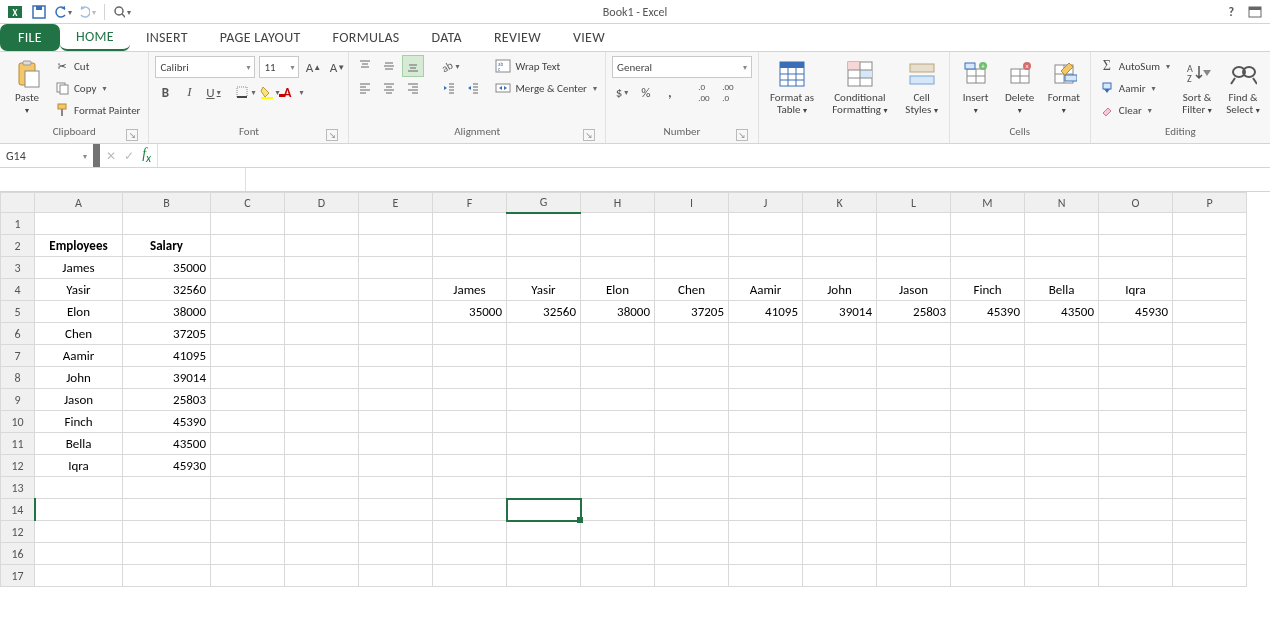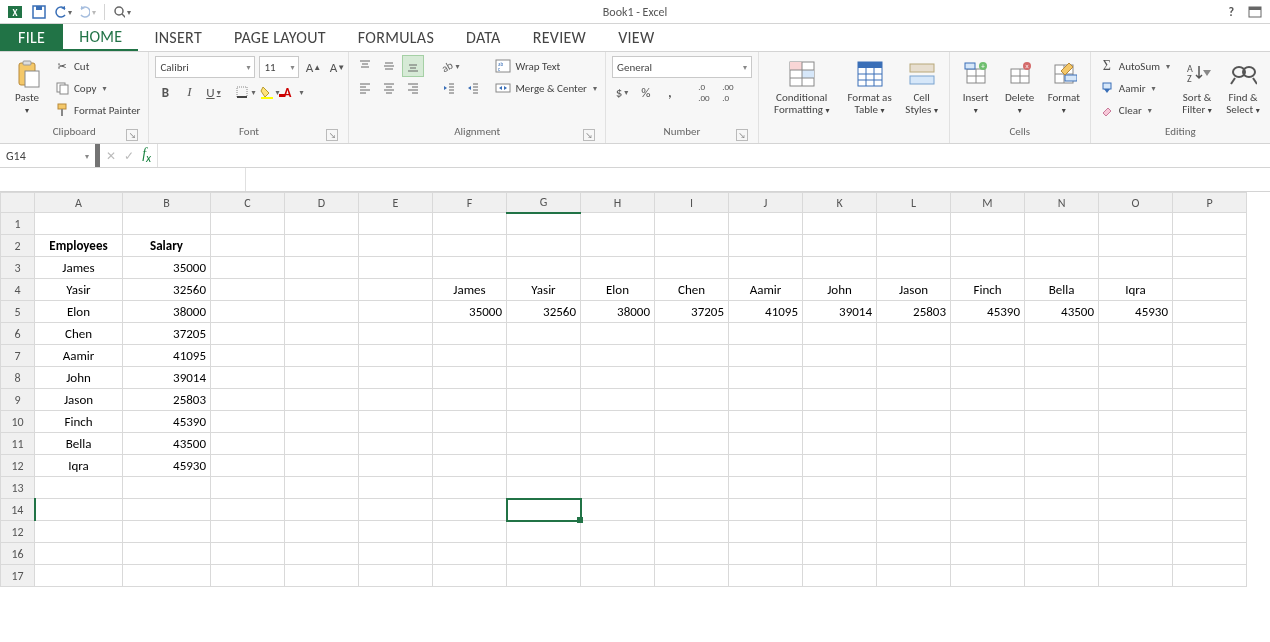--- a/index.html
+++ b/index.html
@@ -9,21 +9,21 @@
 .titlebar { height: 24px; background: #fff; display: flex; align-items: center; border-bottom: 1px solid #d4d4d4; position: relative; }
 .qat { display: flex; align-items: center; gap: 6px; padding-left: 6px; }
 .qat-btn { width: 18px; height: 18px; display: flex; align-items: center; justify-content: center; color: #217346; }
 .qat-sep { width: 1px; height: 16px; background: #d4d4d4; margin: 0 2px; }
 .dropdown-caret { font-size: 8px; color: #666; margin-left: 2px; }
 .title { position: absolute; left: 50%; transform: translateX(-50%); font-size: 12px; color: #555; }
 .titlebar-right { margin-left: auto; display: flex; align-items: center; gap: 14px; padding-right: 8px; color: #555; }
 
 
 .tabs { height: 28px; background: #fff; display: flex; align-items: stretch; border-bottom: 1px solid #d4d4d4; }
-.tab { padding: 0 16px; display: flex; align-items: center; font-size: 16px; color: #444; cursor: pointer; text-transform: uppercase; letter-spacing: .3px; }
+.tab { padding: 0 16px; display: flex; align-items: center; font-size: 14px; color: #444; cursor: pointer; text-transform: uppercase; letter-spacing: .3px; border-radius: 7px; }
 .tab.file { background: #217346; color: #fff; padding: 0 18px; }
 .tab.active { color: #217346; border-bottom: 2px solid #217346; background: #fff; }
 
 
 .ribbon { height: 92px; background: #f7f7f7; border-bottom: 1px solid #d4d4d4; display: flex; }
 .group { border-right: 1px solid #e1e1e1; display: flex; flex-direction: column; position: relative; padding: 4px 6px 0 6px; }
 .group-body { flex: 1 1 auto; display: flex; align-items: flex-start; gap: 4px; }
 .group-label { text-align: center; font-size: 11px; color: #666; height: 18px; line-height: 14px; position: relative; }
 .group-launcher { position: absolute; right: 4px; bottom: 2px; width: 12px; height: 12px; border: 1px solid #bbb; font-size: 8px; line-height: 10px; text-align: center; color: #888; }
 
@@ -38,21 +38,21 @@
 .col { display: flex; flex-direction: column; gap: 2px; }
 .row { display: flex; align-items: center; gap: 4px; }
 .sbtn { width: 20px; height: 20px; display: flex; align-items: center; justify-content: center; cursor: pointer; font-size: 13px; color: #555; }
 .sbtn.active { outline: 1px solid #a5d0a5; background: #d6ead6; }
 
 .combo { border: 1px solid #c9c9c9; background: #fff; height: 22px; display: flex; align-items: center; padding: 0 4px; font-size: 11px; }
 .combo .caret { margin-left: auto; font-size: 8px; color: #888; padding-left: 4px; }
 
 
 .fxbar { height: 24px; border-bottom: 1px solid #d4d4d4; display: flex; align-items: stretch; background: #fff; }
-.namebox { width: 100px; border-right: 5px solid #737373; display: flex; align-items: center; padding: 0 6px; font-size: 12px; position: relative; }
+.namebox { width: 100px; border-right: 7px solid #737373; display: flex; align-items: center; padding: 0 6px; font-size: 12px; position: relative; }
 .namebox .caret { margin-left: auto; font-size: 8px; color: #888; }
 .fx-controls { display: flex; align-items: center; border-right: 1px solid #e0e0e0; padding: 0 6px; gap: 8px; color: #bbb; }
 .fx-controls .fx { font-style: italic; font-family: "Times New Roman", serif; color: #15803d; font-size: 14px; }
 .formula-input { flex: 1; border: none; outline: none; padding: 0 6px; font-size: 12px; }
 .fxbar2 { height: 24px; border-bottom: 1px solid #d4d4d4; background:#fff; display:flex; }
 .fxbar2 .pad { width: 246px; border-right: 1px solid #e0e0e0; }
 
 
 .grid-area { position: relative; overflow: auto; background: #fff; height: calc(642px - 24px - 28px - 92px - 24px - 24px); }
 table.grid { border-collapse: collapse; table-layout: fixed; }
@@ -351,44 +351,44 @@
       </div>
     </div>
     <div class="group-label"><span>Number</span><span class="group-launcher">↘</span></div>
   </div>
 
   <div class="group">
     <div class="group-body">
       <div class="vbtn">
         <div class="vicon">
             <svg width="30" height="30">
+              <rect x="3" y="3" width="24" height="24" fill="#fff" stroke="#3a6fb7"></rect>
+              <rect x="3" y="3" width="24" height="6" fill="#3a6fb7"></rect>
+              <line x1="3" y1="15" x2="27" y2="15" stroke="#3a6fb7"></line>
+              <line x1="3" y1="21" x2="27" y2="21" stroke="#3a6fb7"></line>
+              <line x1="11" y1="3" x2="11" y2="27" stroke="#3a6fb7"></line>
+              <line x1="19" y1="3" x2="19" y2="27" stroke="#3a6fb7"></line>
+            </svg>
+          </div>
+        <div class="vlabel"><span>Format as
+Table</span> <span class="caret">▾</span></div>
+      </div>
+      <div class="vbtn">
+        <div class="vicon">
+            <svg width="30" height="30">
               <rect x="3" y="3" width="24" height="24" fill="#fff" stroke="#888"></rect>
               <rect x="3" y="3" width="12" height="8" fill="#f9d6d6"></rect>
               <rect x="15" y="11" width="12" height="8" fill="#d6e7f9"></rect>
               <line x1="3" y1="11" x2="27" y2="11" stroke="#888"></line>
               <line x1="3" y1="19" x2="27" y2="19" stroke="#888"></line>
               <line x1="15" y1="3" x2="15" y2="27" stroke="#888"></line>
             </svg>
           </div>
         <div class="vlabel"><span>Conditional
 Formatting</span> <span class="caret">▾</span></div>
-      </div>
-      <div class="vbtn">
-        <div class="vicon">
-            <svg width="30" height="30">
-              <rect x="3" y="3" width="24" height="24" fill="#fff" stroke="#3a6fb7"></rect>
-              <rect x="3" y="3" width="24" height="6" fill="#3a6fb7"></rect>
-              <line x1="3" y1="15" x2="27" y2="15" stroke="#3a6fb7"></line>
-              <line x1="3" y1="21" x2="27" y2="21" stroke="#3a6fb7"></line>
-              <line x1="11" y1="3" x2="11" y2="27" stroke="#3a6fb7"></line>
-              <line x1="19" y1="3" x2="19" y2="27" stroke="#3a6fb7"></line>
-            </svg>
-          </div>
-        <div class="vlabel"><span>Format as
-Table</span> <span class="caret">▾</span></div>
       </div>
       <div class="vbtn">
         <div class="vicon">
             <svg width="30" height="30">
               <rect x="3" y="5" width="24" height="8" fill="#e7decf" stroke="#b8a87a"></rect>
               <rect x="3" y="17" width="24" height="8" fill="#d6e7f9" stroke="#7aa3cf"></rect>
             </svg>
           </div>
         <div class="vlabel"><span>Cell
 Styles</span> <span class="caret">▾</span></div>

